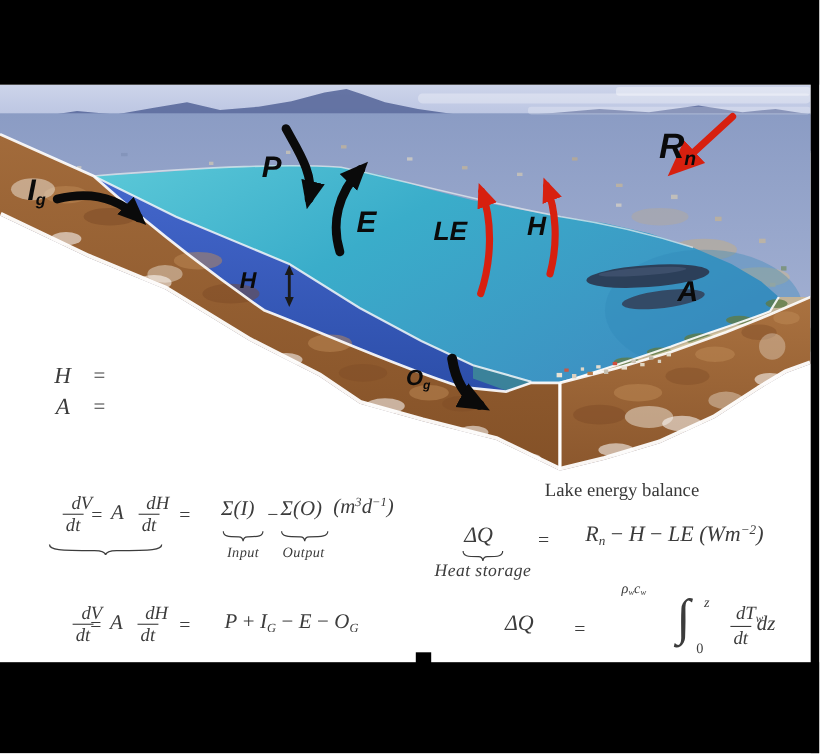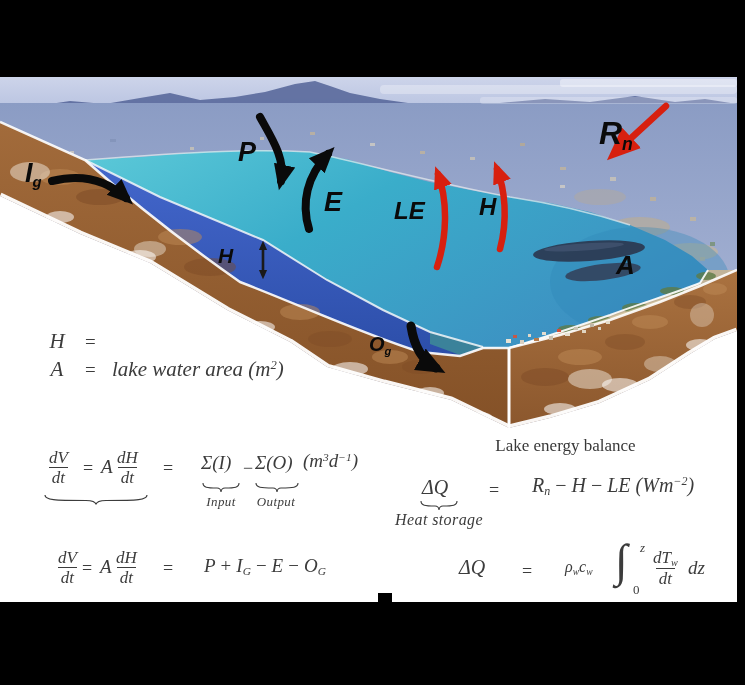--- a/index.html
+++ b/index.html
@@ -10,21 +10,21 @@
   
   .flux{position:absolute;font-family:"Liberation Sans","DejaVu Sans",sans-serif;
         font-weight:bold;font-style:italic;color:#0a0a0a;line-height:1;white-space:nowrap;}
   .flux .fsub{font-size:.55em;vertical-align:-.32em;}
   
   .abs{position:absolute;}
   .m{font-family:"Liberation Serif","DejaVu Serif",serif;font-style:italic;color:#3c3c3c;
      line-height:1.05;white-space:nowrap;}
   .mr{font-style:normal;}
   .frac{display:inline-flex;flex-direction:column;align-items:center;text-align:center;line-height:1.12;}
-  .frac .num{padding:0 3px;}
+  .frac .num{padding:0 3px;margin-left:16px;}
   .frac .den{border-top:1.3px solid #3c3c3c;padding:0 3px;}
   .msup{font-size:.6em;vertical-align:.55em;}
   .msub{font-size:.6em;vertical-align:-.28em;}
   .lbl{text-align:center;font-family:"Liberation Serif","DejaVu Serif",serif;font-style:italic;
        color:#3c3c3c;letter-spacing:.4px;line-height:1;white-space:nowrap;}
   .title{text-align:center;font-family:"Liberation Serif","DejaVu Serif",serif;color:#383838;line-height:1;}
   .gap>*{margin-right:5px;}
   .intsign{font-style:normal;font-size:46px;line-height:1;}
 </style>
 </head>
@@ -245,21 +245,20 @@
   <div class="flux" style="left:599px;top:117px;font-size:32px"><span>R</span><span class="fsub">n</span></div>
   <div class="flux" style="left:616px;top:252px;font-size:26px"><span>A</span></div>
   <div class="flux" style="left:218px;top:245px;font-size:21px"><span>H</span></div>
   <div class="flux" style="left:369px;top:334px;font-size:20px"><span>O</span><span class="fsub">g</span></div>
 
   <div class="abs m" style="left:37px;top:330px;width:40px;text-align:center;font-size:21px">H</div>
   <div class="abs m mr" style="left:85px;top:332px;font-size:19px">=</div>
 
   <div class="abs m" style="left:37px;top:358px;width:40px;text-align:center;font-size:21px">A</div>
   <div class="abs m mr" style="left:85px;top:360px;font-size:19px">=</div>
-  <div class="abs m" style="left:112px;top:358px;font-size:21px"><span>lake water area (m</span><span class="msup">2</span><span>)</span></div>
 
 
   <div class="abs m frac" style="left:46px;top:448px;font-size:17px">
       <span class="num">dV</span>
       <span class="den">dt</span>
     </div>
   <div class="abs m mr" style="left:83px;top:459px;font-size:18px">=</div>
   <div class="abs m" style="left:101px;top:457px;font-size:19px">A</div>
   <div class="abs m frac" style="left:114px;top:448px;font-size:17px">
       <span class="num">dH</span>
@@ -300,21 +299,21 @@
   <div class="abs m" style="left:422px;top:477px;font-size:20px">ΔQ</div>
   <svg class="abs" style="left:420px;top:500px" width="38" height="11" viewBox="0 0 38 11">
       <path d="M1,1 C1,5.5 5,6 15,6 C17.5,6 18.8,7.5 19,10 C19.2,7.5 20.5,6 23,6 C33,6 37,5.5 37,1" fill="none" stroke="#3c3c3c" stroke-width="1.1"></path>
     </svg>
   <div class="abs lbl" style="left:381px;top:512px;width:116px;font-size:16px">Heat storage</div>
   <div class="abs m mr" style="left:489px;top:481px;font-size:18px">=</div>
   <div class="abs m gap" style="left:532px;top:475px;font-size:20px"><span><span>R</span><span class="msub">n</span></span><span class="mr">−</span><span>H</span><span class="mr">−</span><span>LE</span><span><span>(Wm</span><span class="msup">−2</span><span>)</span></span></div>
 
   <div class="abs m" style="left:459px;top:557px;font-size:20px">ΔQ</div>
   <div class="abs m mr" style="left:522px;top:562px;font-size:18px">=</div>
-  <div class="abs m" style="left:565px;top:559px;font-size:16px"><span>ρ</span><span class="msub">w</span><span>c</span><span class="msub">w</span></div>
+  <div class="abs m" style="left:565px;top:528px;font-size:13px"><span>ρ</span><span class="msub">w</span><span>c</span><span class="msub">w</span></div>
   <div class="abs m intsign" style="left:615px;top:538px">∫</div>
   <div class="abs m" style="left:640px;top:541px;font-size:13px">z</div>
   <div class="abs m mr" style="left:633px;top:583px;font-size:13px">0</div>
   <div class="abs m frac" style="left:650px;top:548px;font-size:17px">
       <span class="num"><span>dT</span><span class="msub">w</span></span>
       <span class="den">dt</span>
     </div>
   <div class="abs m" style="left:688px;top:558px;font-size:19px">dz</div>
 
   <div class="bar" style="left:0;top:0;width:745px;height:77px"></div>

